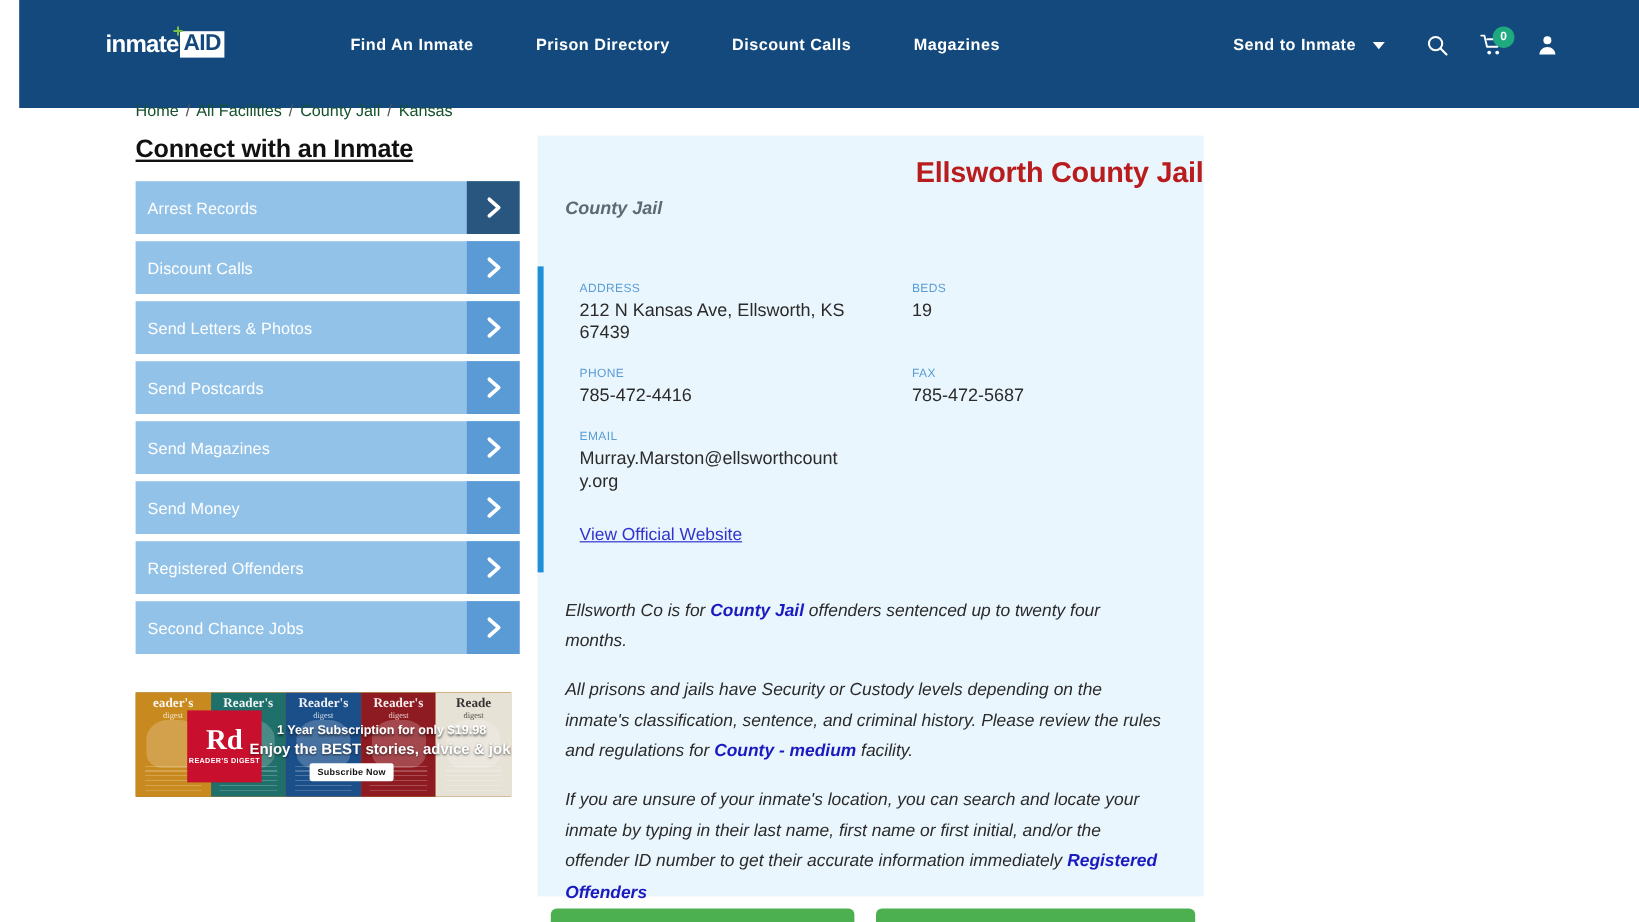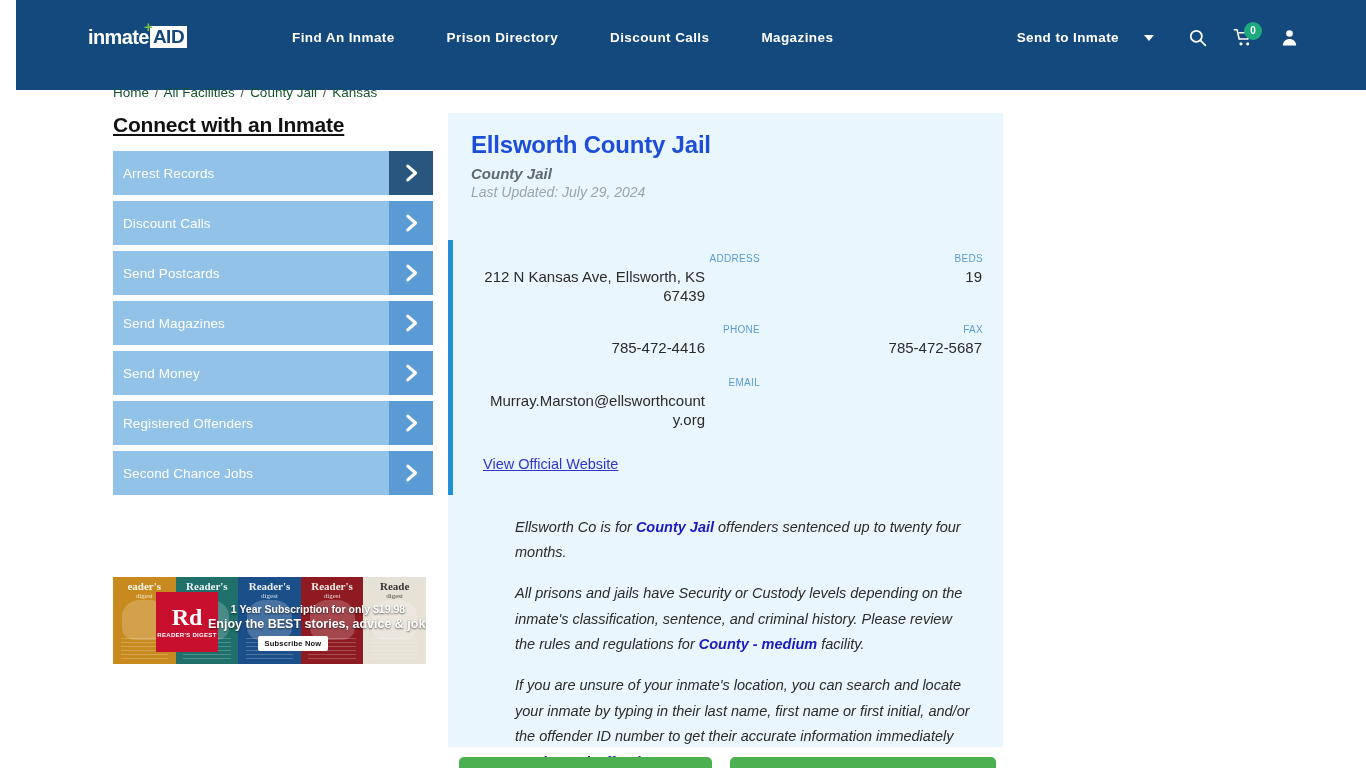--- a/index.html
+++ b/index.html
@@ -76,21 +76,21 @@
     height: 75px;
     display: flex; align-items: center;
     gap: 0;
   }
   .nav-dropdown {
     color: #ffffff;
     font-size: 13.5px;
     font-weight: bold;
     letter-spacing: 0.4px;
     white-space: nowrap;
-    display: flex; align-items: center; gap: 25px;
+    display: flex; align-items: center; gap: 14px;
     padding: 0 20px;
     cursor: pointer;
     justify-content: flex-end;
   }
   .caret {
     width: 0; height: 0;
     border-left: 5px solid transparent;
     border-right: 5px solid transparent;
     border-top: 6px solid #ffffff;
     display: inline-block;
@@ -250,25 +250,26 @@
 
   
   .facility-card {
     position: absolute;
     left: 448px; top: 113px;
     width: 555px; height: 634px;
     background: #eaf6fd;
   }
   .card-head { padding: 18px 0 0 23px; }
   .facility-name {
-    color: #1d4ed8;
+    color: #b91c1c;
     font-size: 24px;
     font-weight: bold;
     letter-spacing: -0.2px;
     line-height: 1.2;
+    text-align: right;
   }
   .facility-type {
     color: #5e6a73;
     font-size: 15px;
     font-weight: bold;
     font-style: italic;
     margin-top: 5px;
   }
   .facility-updated {
     color: #9aa4ad;
@@ -280,21 +281,20 @@
   .detail-block {
     position: relative;
     margin: 40px 0 0 0;
     padding: 12px 20px 22px 30px;
     border-left: 5px solid #1e90d8;
   }
   .detail-grid {
     display: grid;
     grid-template-columns: 277px 1fr;
     row-gap: 18px;
-    text-align: right;
   }
   .detail-label {
     color: #5b9bd5;
     font-size: 10px;
     letter-spacing: .3px;
     text-transform: uppercase;
     line-height: 1.3;
   }
   .detail-value {
     color: #2b2b2b;
@@ -306,21 +306,21 @@
   }
   .website-link {
     display: inline-block;
     margin-top: 26px;
     color: #3333cc;
     font-size: 14.5px;
     text-decoration: underline;
     cursor: pointer;
   }
 
-  .card-body { padding: 20px 33px 0 23px; margin-left: 44px; }
+  .card-body { padding: 20px 33px 0 23px; }
   .body-para {
     color: #2b2b2b;
     font-size: 14.5px;
     font-style: italic;
     line-height: 1.75;
     margin-bottom: 16px;
   }
   .body-para b,
   .body-para .hl {
     color: #1a1ac0;
@@ -435,20 +435,28 @@
       </div>
       <div class="side-item">
         <span class="side-item-label">Discount Calls</span>
         <span class="side-chevron">
           <svg width="22" height="22" viewBox="0 0 24 24" fill="none" stroke="#ffffff" stroke-width="3.4" stroke-linecap="round" stroke-linejoin="round">
             <polyline points="8.5,4.5 17,12 8.5,19.5"></polyline>
           </svg>
         </span>
       </div>
       <div class="side-item">
+        <span class="side-item-label">Send Letters &amp; Photos</span>
+        <span class="side-chevron">
+          <svg width="22" height="22" viewBox="0 0 24 24" fill="none" stroke="#ffffff" stroke-width="3.4" stroke-linecap="round" stroke-linejoin="round">
+            <polyline points="8.5,4.5 17,12 8.5,19.5"></polyline>
+          </svg>
+        </span>
+      </div>
+      <div class="side-item">
         <span class="side-item-label">Send Postcards</span>
         <span class="side-chevron">
           <svg width="22" height="22" viewBox="0 0 24 24" fill="none" stroke="#ffffff" stroke-width="3.4" stroke-linecap="round" stroke-linejoin="round">
             <polyline points="8.5,4.5 17,12 8.5,19.5"></polyline>
           </svg>
         </span>
       </div>
       <div class="side-item">
         <span class="side-item-label">Send Magazines</span>
         <span class="side-chevron">
@@ -524,21 +532,20 @@
   <div class="ad-line1">1 Year Subscription for only $19.98</div>
   <div class="ad-line2">Enjoy the BEST stories, advice &amp; jokes!</div>
   <div class="ad-sub-btn">Subscribe Now</div>
 </div>
 
 <main class="facility-card">
 
   <div class="card-head">
     <h1 class="facility-name">Ellsworth County Jail</h1>
     <div class="facility-type">County Jail</div>
-    <div class="facility-updated">Last Updated: July 29, 2024</div>
   </div>
 
   <section class="detail-block">
     <div class="detail-grid" id="detail-grid">
         <div>
           <div class="detail-label">ADDRESS</div>
           <div class="detail-value">212 N Kansas Ave, Ellsworth, KS 67439</div>
         </div>
         <div>
           <div class="detail-label">BEDS</div>

